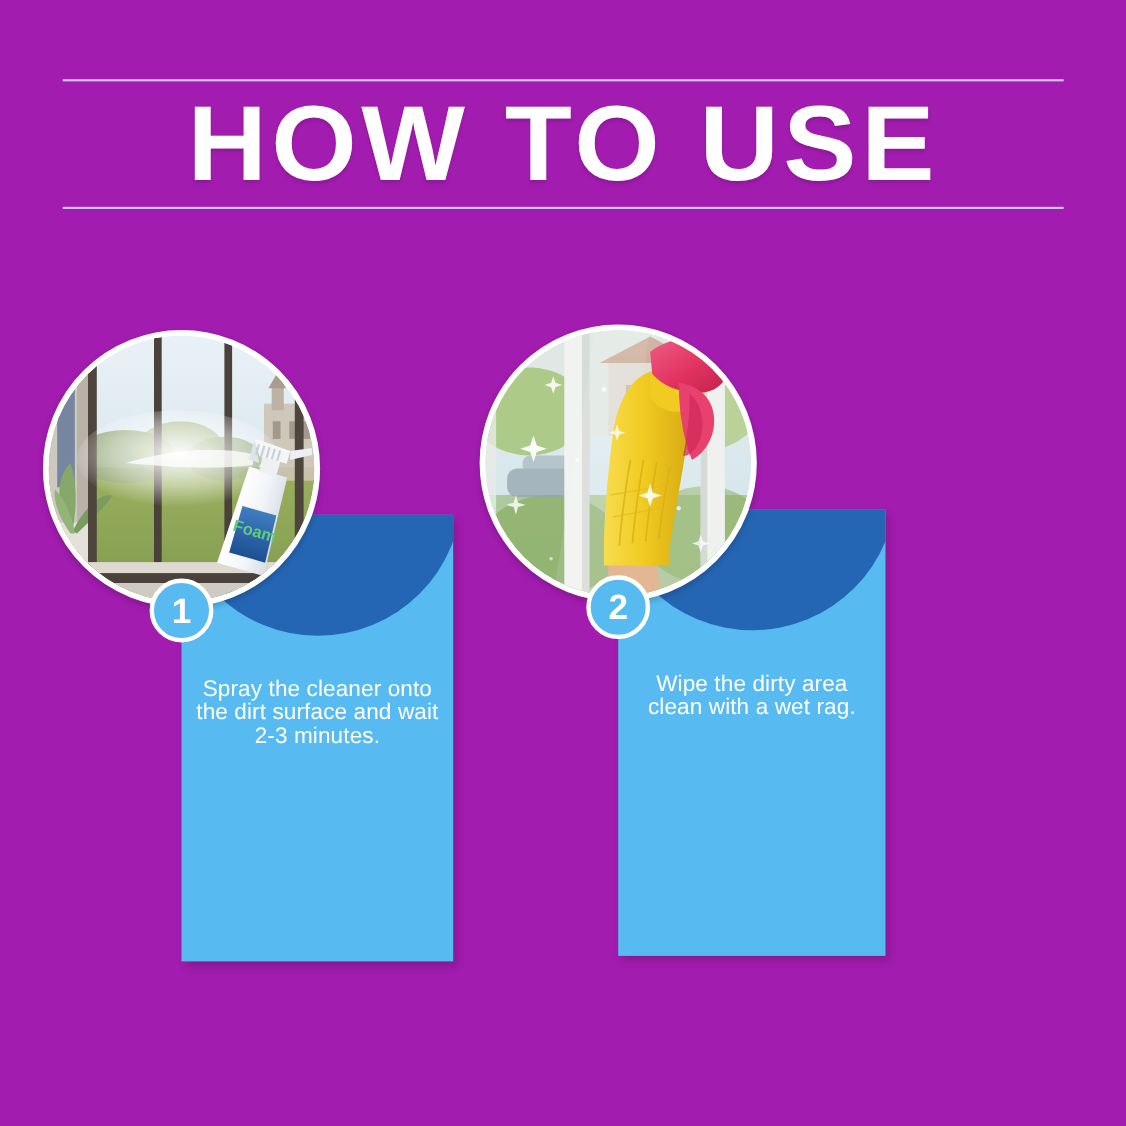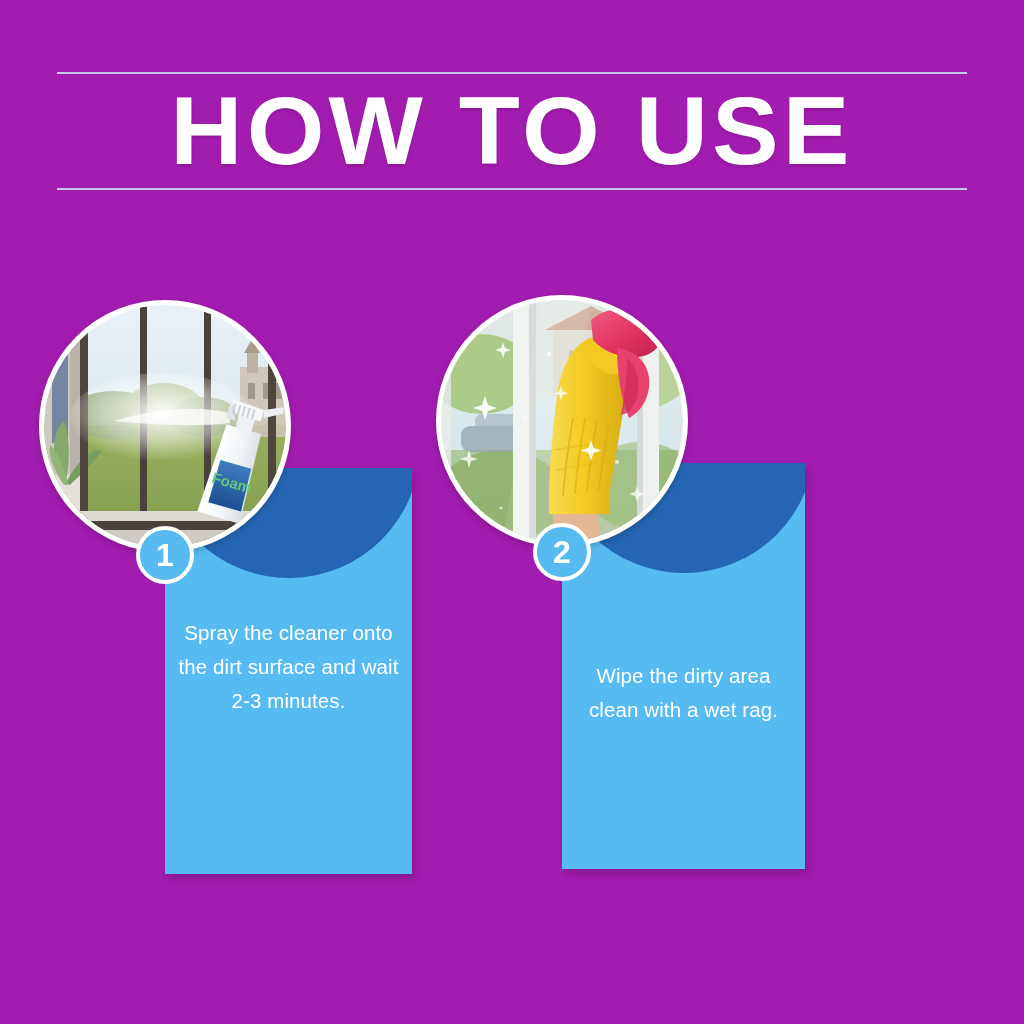--- a/index.html
+++ b/index.html
@@ -154,31 +154,30 @@
   }
   .step-2 .badge { top: 228px; }
 
   .caption {
     position: absolute;
     left: 12px;
     width: 223px;
     top: 316px;
     color: #ffffff;
     font-size: 20.5px;
-    line-height: 34px;
+    line-height: 21px;
     text-align: center;
     font-family: "Liberation Sans", sans-serif;
     font-weight: 400;
     letter-spacing: .1px;
   }
   .step-2 .caption {
     left: 10px;
     width: 223px;
     top: 316px;
-    margin-top: 48px;
   }
 </style>
 </head>
 <body>
 
 <div class="stage">
 
   <div class="title-block">
     <div class="rule rule-top"></div>
     <div class="page-title">HOW TO USE</div>

